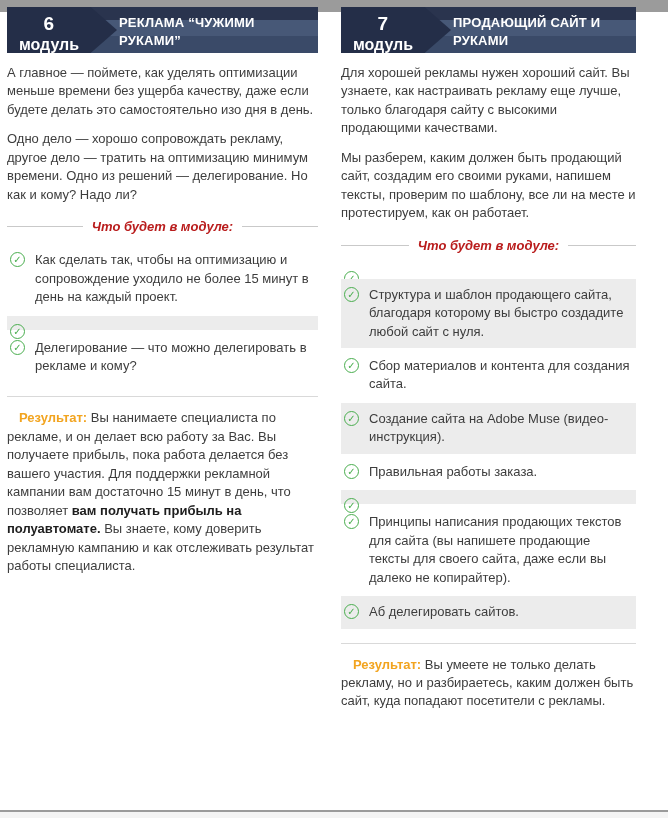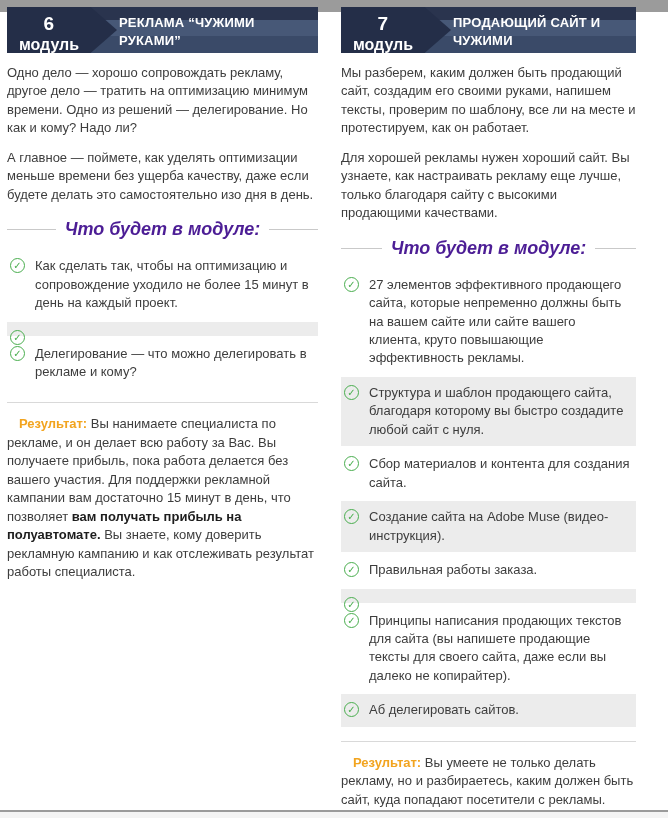--- a/index.html
+++ b/index.html
@@ -27,21 +27,21 @@
   .number-block .mod { display:block; width:84px; font-size:16px; font-weight:bold; margin-top:1px; }
   .module-title {
     margin-left:112px; padding:7px 22px 0 0; color:#fff;
     font-size:13px; font-weight:bold; line-height:1.42; letter-spacing:.2px;
   }
 
   .intro p { margin:11px 0; font-size:13px; line-height:1.42; color:#3d3d3d; }
 
   .divider { display:flex; align-items:center; margin:15px 0 10px; }
   .divider .line { flex:1; height:1px; background:#c9c9c9; }
-  .divider .label { padding:0 9px; font-size:18px; font-weight:bold; font-style:italic; color:#4c1d95; white-space:nowrap; }
+  .divider .label { padding:0 9px; font-size:13px; font-weight:bold; font-style:italic; color:#b91c1c; white-space:nowrap; }
 
   .checklist { }
   .check-item { position:relative; padding:7px 6px 7px 28px; margin:2px 0; font-size:13px; line-height:1.42; color:#3d3d3d; }
   .check-item.alt { background:var(--item-gray,#ececec); }
   .check-icon {
     position:absolute; left:3px; top:8px; width:15px; height:15px;
     border:1.5px solid var(--check-green,#4aae4f); border-radius:50%;
     color:var(--check-green,#4aae4f); font-size:10px; line-height:14px; text-align:center; font-weight:bold;
   }
 
@@ -60,22 +60,22 @@
 
     <section class="col col-0">
       <header class="module-header">
         <div class="number-block">
           <span class="num">6</span>
           <span class="mod">модуль</span>
         </div>
         <h2 class="module-title">РЕКЛАМА “ЧУЖИМИ РУКАМИ”</h2>
       </header>
       <div class="intro">
+          <p>А главное — поймете, как уделять оптимизации меньше времени без ущерба качеству, даже если будете делать это самостоятельно изо дня в день.</p>
           <p>Одно дело — хорошо сопровождать рекламу, другое дело — тратить на оптимизацию минимум времени. Одно из решений — делегирование. Но как и кому? Надо ли?</p>
-          <p>А главное — поймете, как уделять оптимизации меньше времени без ущерба качеству, даже если будете делать это самостоятельно изо дня в день.</p>
         </div>
       <div class="divider">
         <span class="line"></span>
         <span class="label">Что будет в модуле:</span>
         <span class="line"></span>
       </div>
       <div class="checklist">
           <div class="check-item"><span class="check-icon">✓</span><span>Как сделать так, чтобы на оптимизацию и сопровождение уходило не более 15 минут в день на каждый проект.</span></div>
           <div class="check-item alt"><span class="check-icon">✓</span></div>
           <div class="check-item"><span class="check-icon">✓</span><span>Делегирование — что можно делегировать в рекламе и кому?</span></div>
@@ -85,33 +85,33 @@
           <p><span class="result-label">Результат: </span><span>Вы нанимаете специалиста по рекламе, и он делает всю работу за Вас. Вы получаете прибыль, пока работа делается без вашего участия. Для поддержки рекламной кампании вам достаточно 15 минут в день, что позволяет </span><b>вам получать прибыль на полуавтомате.</b><span> Вы знаете, кому доверить рекламную кампанию и как отслеживать результат работы специалиста.</span></p>
         </div>
     </section>
 
     <section class="col col-1">
       <header class="module-header">
         <div class="number-block">
           <span class="num">7</span>
           <span class="mod">модуль</span>
         </div>
-        <h2 class="module-title">ПРОДАЮЩИЙ САЙТ И ЧУЖИМИ</h2>
+        <h2 class="module-title">ПРОДАЮЩИЙ САЙТ И РУКАМИ</h2>
       </header>
       <div class="intro">
+          <p>Для хорошей рекламы нужен хороший сайт. Вы узнаете, как настраивать рекламу еще лучше, только благодаря сайту с высокими продающими качествами.</p>
           <p>Мы разберем, каким должен быть продающий сайт, создадим его своими руками, напишем тексты, проверим по шаблону, все ли на месте и протестируем, как он работает.</p>
-          <p>Для хорошей рекламы нужен хороший сайт. Вы узнаете, как настраивать рекламу еще лучше, только благодаря сайту с высокими продающими качествами.</p>
         </div>
       <div class="divider">
         <span class="line"></span>
         <span class="label">Что будет в модуле:</span>
         <span class="line"></span>
       </div>
       <div class="checklist">
-          <div class="check-item"><span class="check-icon">✓</span><span>27 элементов эффективного продающего сайта, которые непременно должны быть на вашем сайте или сайте вашего клиента, круто повышающие эффективность рекламы.</span></div>
+          <div class="check-item"><span class="check-icon">✓</span></div>
           <div class="check-item alt"><span class="check-icon">✓</span><span>Структура и шаблон продающего сайта, благодаря которому вы быстро создадите любой сайт с нуля.</span></div>
           <div class="check-item"><span class="check-icon">✓</span><span>Сбор материалов и контента для создания сайта.</span></div>
           <div class="check-item alt"><span class="check-icon">✓</span><span>Создание сайта на Adobe Muse (видео-инструкция).</span></div>
           <div class="check-item"><span class="check-icon">✓</span><span>Правильная работы заказа.</span></div>
           <div class="check-item alt"><span class="check-icon">✓</span></div>
           <div class="check-item"><span class="check-icon">✓</span><span>Принципы написания продающих текстов для сайта (вы напишете продающие тексты для своего сайта, даже если вы далеко не копирайтер).</span></div>
           <div class="check-item alt"><span class="check-icon">✓</span><span>Аб делегировать сайтов.</span></div>
         </div>
       <hr class="result-rule">
       <div class="result">

